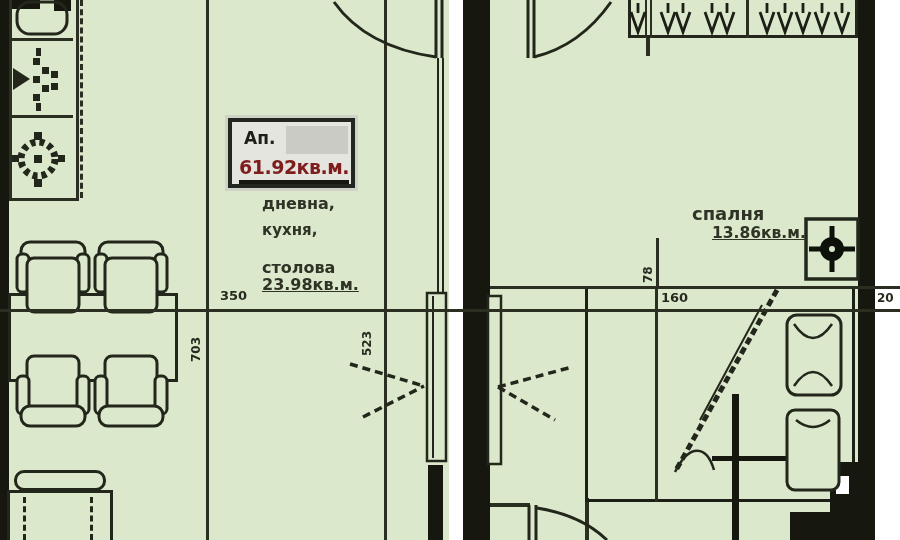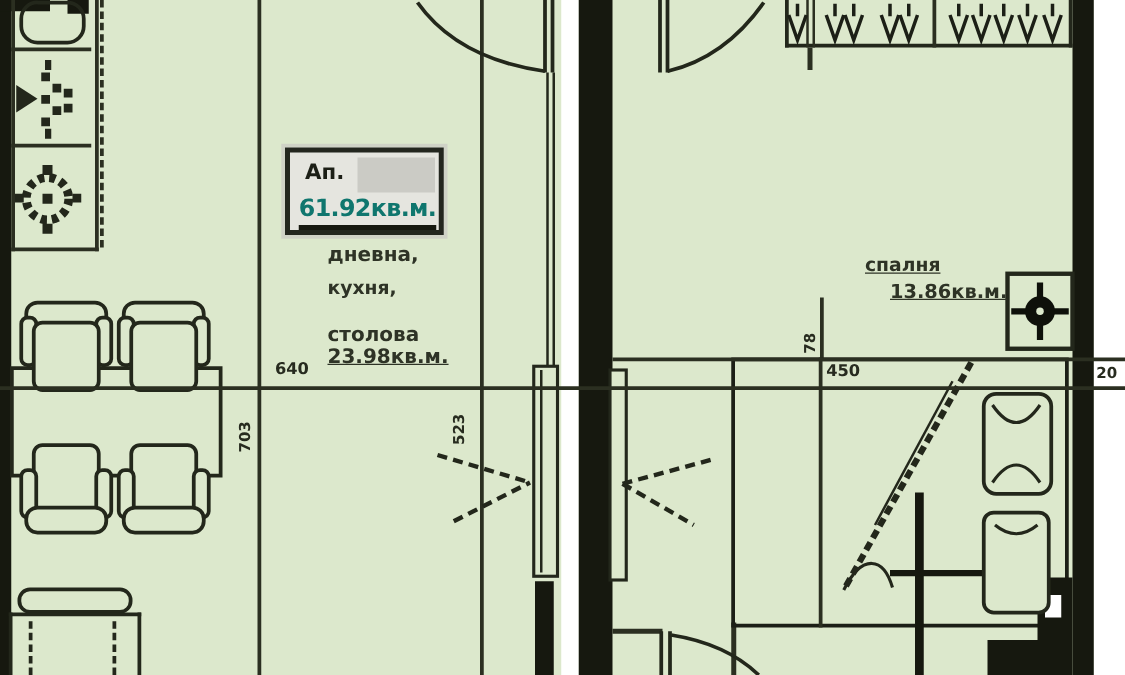--- a/index.html
+++ b/index.html
@@ -179,35 +179,35 @@
       <path d="M785,3 V13 M778,12 L785,32 L792,12"></path>
       <path d="M803,3 V13 M796,12 L803,32 L810,12"></path>
       <path d="M822,3 V13 M815,12 L822,32 L829,12"></path>
       <path d="M842,3 V13 M835,12 L842,32 L849,12"></path>
     </g>
   </svg>
 
   <div class="abs ln" style="left:0;top:309px;width:900px;height:3px;"></div>
   <div class="abs ln" style="left:490px;top:286px;width:410px;height:3px;"></div>
 
-  <div class="dim" style="left:220px;top:288px;">640</div>
-  <div class="dim" style="left:661px;top:290px;">450</div>
+  <div class="dim" style="left:220px;top:288px;">350</div>
+  <div class="dim" style="left:661px;top:290px;">160</div>
   <div class="dim" style="left:877px;top:291px;font-size:12px;">20</div>
   <div class="dim vdim" style="left:189px;top:328px;height:34px;font-size:12px;">703</div>
   <div class="dim vdim" style="left:360px;top:322px;height:34px;font-size:12px;">523</div>
   <div class="dim vdim" style="left:641px;top:255px;height:28px;font-size:12px;">78</div>
 
   <div class="abs" style="left:228px;top:118px;width:127px;height:70px;background:#e5e5df;border:4px solid #23261e;box-sizing:border-box;box-shadow:0 0 0 3px #cfd2c6;">
     <div class="abs" style="left:12px;top:6px;font-size:17px;font-weight:700;color:#1c1f16;">Ап.</div>
     <div class="abs" style="left:54px;top:4px;width:62px;height:28px;background:#cbcbc5;"></div>
-    <div class="abs" style="left:7px;top:34px;font-size:19px;font-weight:700;color:#0f766e;letter-spacing:-0.5px;">61.92кв.м.</div>
+    <div class="abs" style="left:7px;top:34px;font-size:19px;font-weight:700;color:#7f1d1d;letter-spacing:-0.5px;">61.92кв.м.</div>
     <div class="abs" style="left:7px;top:58px;width:110px;height:4px;background:#16180f;"></div>
   </div>
 
   <div class="roomlabel" style="left:262px;top:194px;font-size:16px;text-align:center;">дневна,</div>
   <div class="roomlabel" style="left:262px;top:221px;font-size:15px;">кухня,</div>
   <div class="roomlabel" style="left:262px;top:248px;font-size:16px;margin-top:10px;">столова</div>
   <div class="roomlabel underl" style="left:262px;top:275px;font-size:16px;">23.98кв.м.</div>
 
-  <div class="roomlabel" style="left:692px;top:203px;font-size:15px;text-decoration:underline;">спалня</div>
+  <div class="roomlabel" style="left:692px;top:203px;font-size:18px;">спалня</div>
   <div class="roomlabel underl" style="left:712px;top:224px;font-size:15.5px;">13.86кв.м.</div>
 
 </div>
 
 </body></html>

